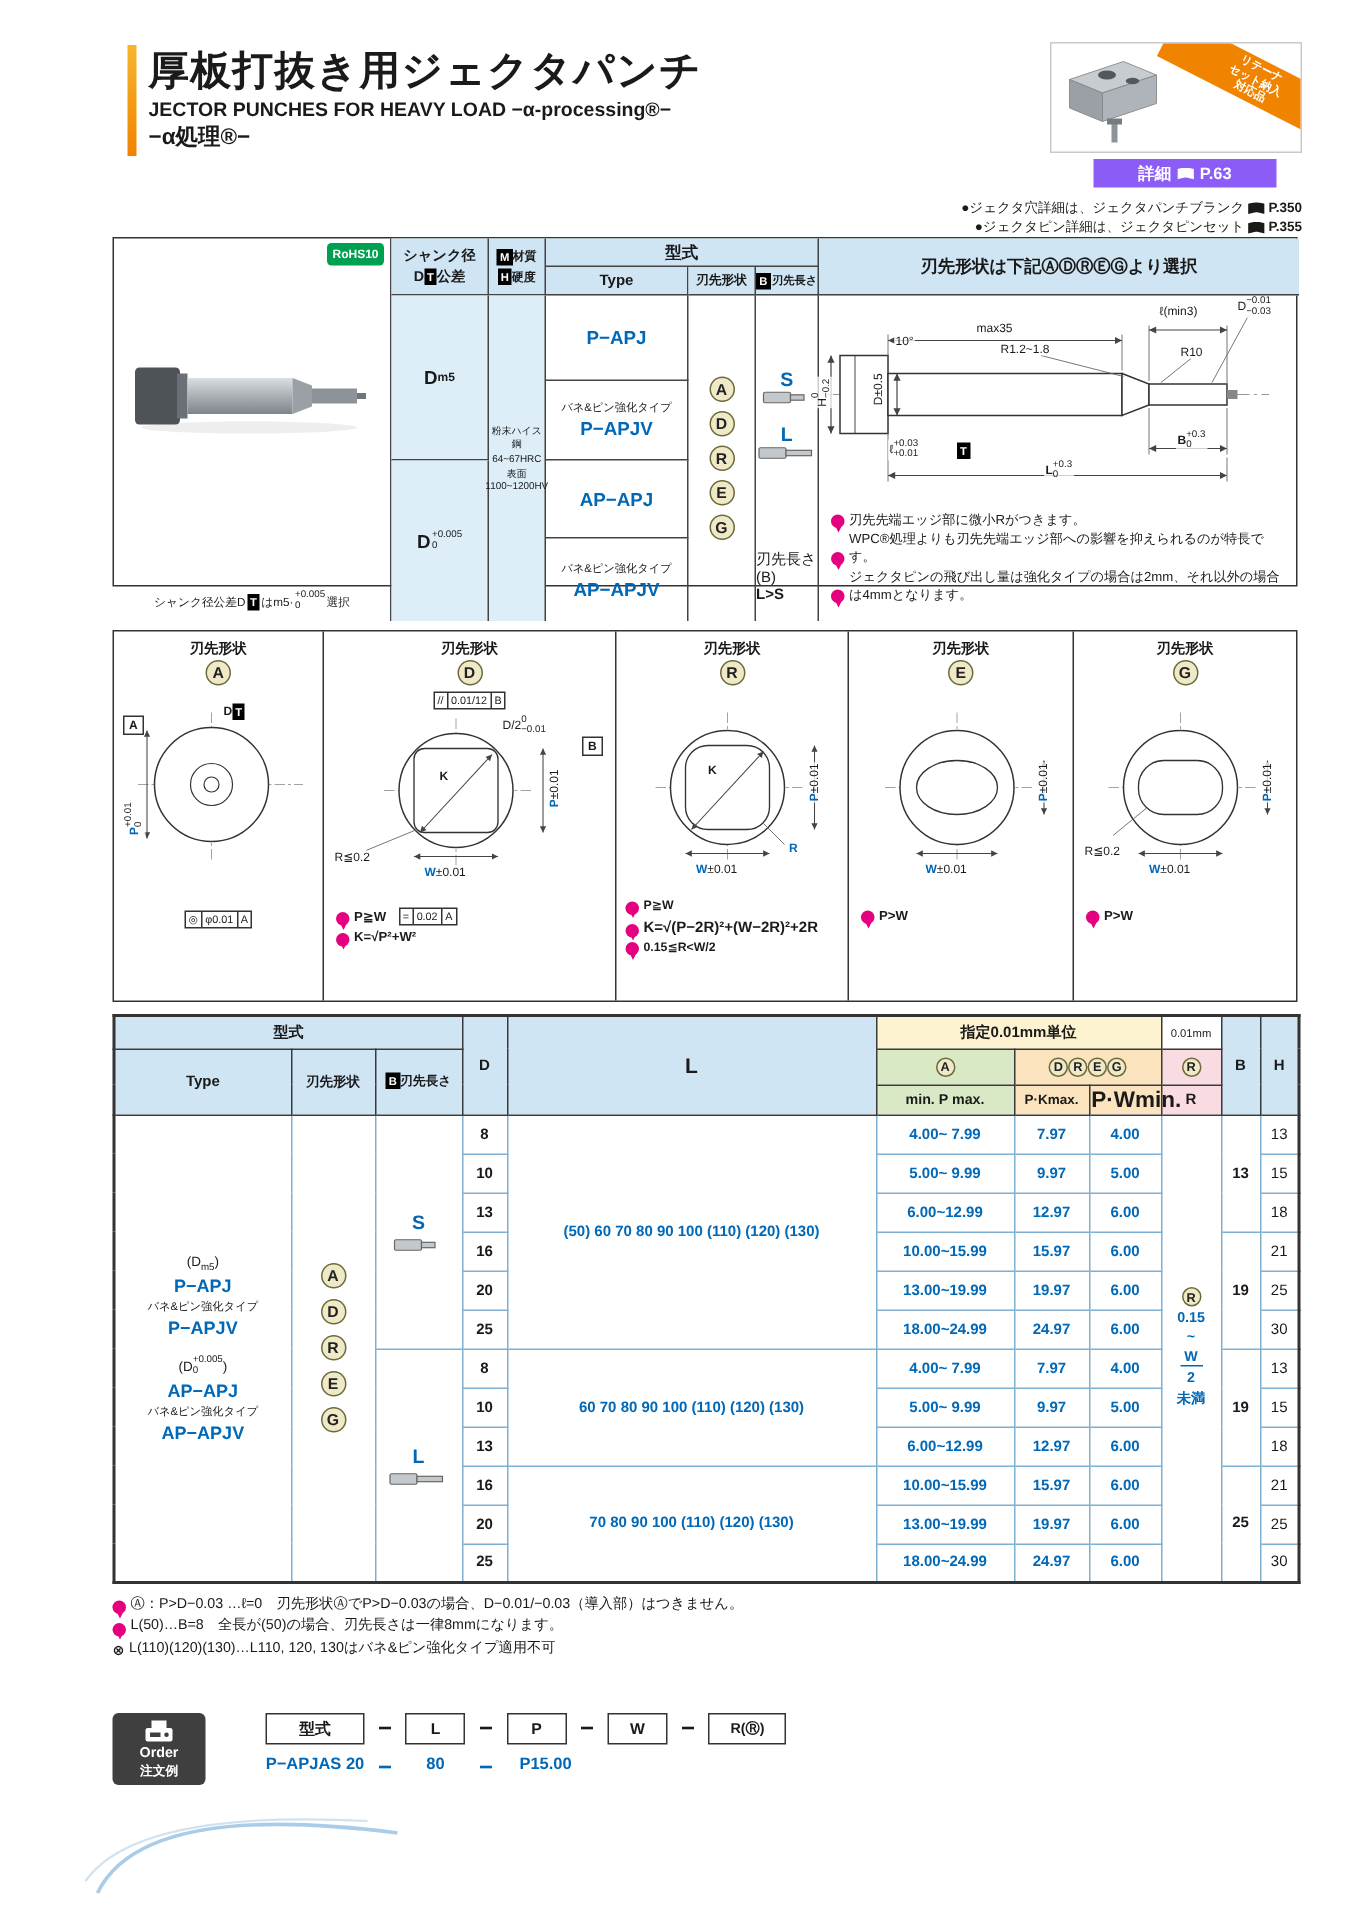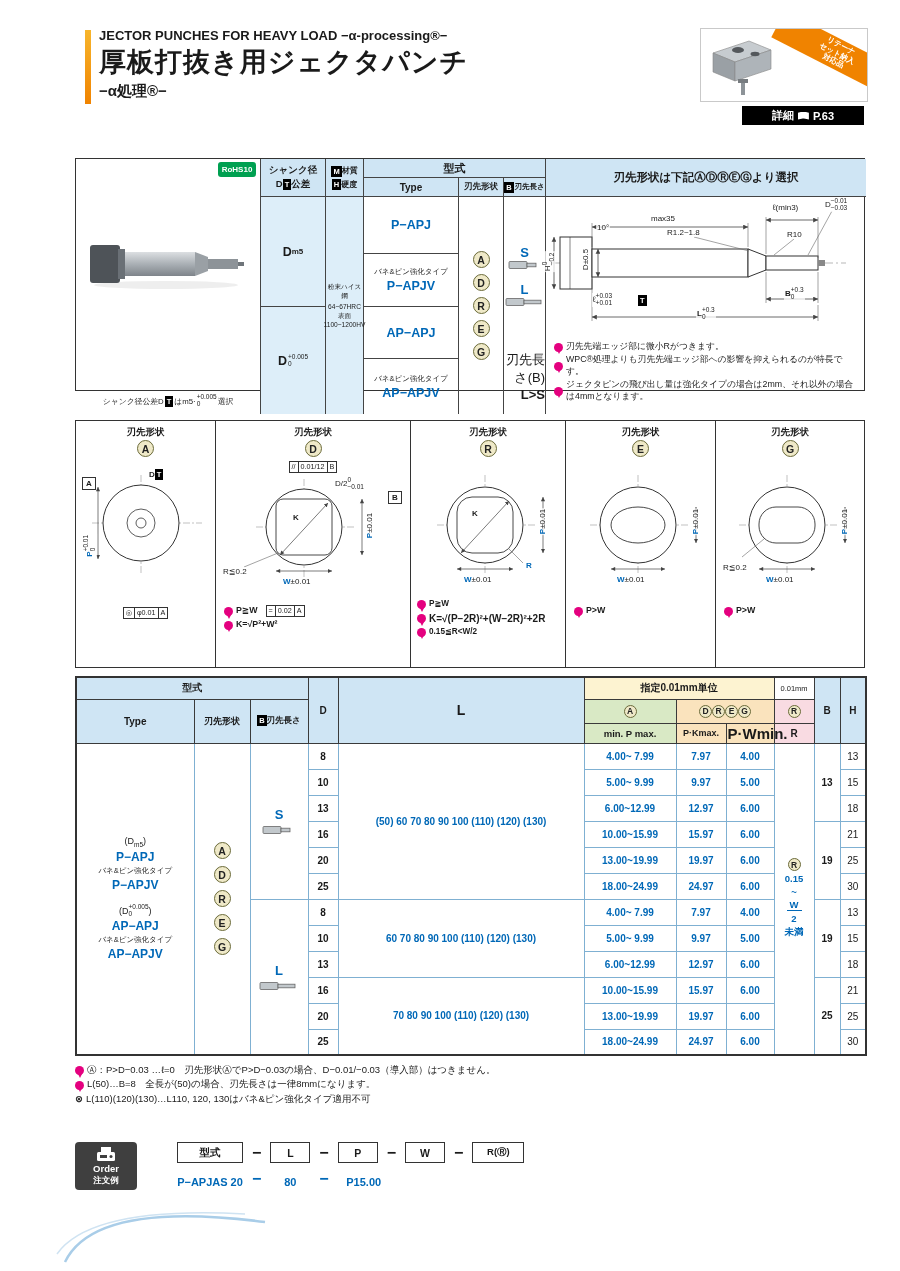--- a/index.html
+++ b/index.html
@@ -18,21 +18,21 @@
 .st{display:inline-flex;flex-direction:column;justify-content:center;font-size:6.5px;line-height:1.05;font-weight:normal;text-align:left;vertical-align:middle}
 .fcf{display:inline-flex;border:1px solid #333;background:#fff;font-size:7.2px;line-height:1.4}
 .fcf>span{padding:0 2px;border-right:1px solid #333}
 .fcf>span:last-child{border-right:none}
 .pt{display:inline-block;width:9px;height:9px;background:#e4007f;border-radius:50%;position:relative;margin-right:3px;flex:none}
 .pt::after{content:"";position:absolute;left:2.6px;top:7.5px;border-left:2px solid transparent;border-right:2px solid transparent;border-top:4px solid #e4007f}
 .bk{display:inline-block;width:11px;height:8px;background:#1a1a1a;clip-path:polygon(0 15%,45% 0,55% 0,100% 15%,100% 100%,55% 86%,45% 86%,0 100%);vertical-align:middle}
 .bk.w{background:#fff}
 .rot{transform:rotate(-90deg);transform-origin:center;white-space:nowrap}
 .dimlbl{position:absolute;font-size:8px;white-space:nowrap;background:rgba(255,255,255,.75);padding:0 1px}
-.note{display:flex;align-items:center;font-size:8.8px;line-height:1.3;margin-bottom:2px}
+.note{display:flex;align-items:flex-end;font-size:8.8px;line-height:1.3;margin-bottom:2px}
 .note .pt{margin-top:1px}
 
 .mt{border-collapse:collapse;table-layout:fixed;width:790px;font-size:10px;border:2px solid #333}
 .mt th{border:1px solid #3a3a3a;background:#cfe5f4;font-weight:bold;padding:1px}
 .mt td{border:1px solid #7fb0d2;text-align:center;height:26px;background:#fff;padding:0 1px}
 .hy{background:#fdf3d1!important}
 .hg{background:#d9e9c5!important}
 .ht{background:#fae3bd!important}
 .hp{background:#f9dbe2!important}
 .hw{background:#fff!important}
@@ -42,48 +42,60 @@
 .pletter{position:absolute;top:19px;width:100%;display:flex;justify-content:center}
 .obox{border:1.2px solid #333;background:#fff;font-weight:bold;font-size:10.5px;text-align:center;display:inline-flex;align-items:center;justify-content:center;height:21px}
 .datum{position:absolute;border:1px solid #333;background:#fff;font-size:8px;font-weight:bold;padding:0 3px;line-height:11px}
 </style>
 </head>
 <body>
 
 <div class="a" style="left:85px;top:28px;width:783px;height:130px">
   <div class="a" style="left:0;top:2px;width:6px;height:74px;background:linear-gradient(#f7b52c,#f08300)"></div>
   <div class="a" style="left:14px;top:0">
+    <div class="b" style="font-size:27px;letter-spacing:1px;margin-top:1px">厚板打抜き用ジェクタパンチ</div>
     <div class="b" style="font-size:13px">JECTOR PUNCHES FOR HEAVY LOAD −α-processing®−</div>
-    <div class="b" style="font-size:27px;letter-spacing:1px;margin-top:1px">厚板打抜き用ジェクタパンチ</div>
     <div class="b" style="font-size:15px;margin-top:2px">−α処理®−</div>
   </div>
 
   <div class="a" style="right:0;top:0;width:168px;height:74px;border:1px solid #c9c9c9;background:#fff;overflow:hidden">
     <svg width="80" height="70" style="position:absolute;left:4px;top:2px">
       <polygon points="8,22 44,10 66,19 30,31" fill="#c7ccd0" stroke="#888" stroke-width="0.6"></polygon>
       <polygon points="8,22 30,31 30,50 8,41" fill="#9aa0a5" stroke="#888" stroke-width="0.6"></polygon>
       <polygon points="30,31 66,19 66,38 30,50" fill="#aeb4b9" stroke="#888" stroke-width="0.6"></polygon>
       <ellipse cx="33" cy="19" rx="6" ry="3" fill="#54585c"></ellipse>
       <ellipse cx="50" cy="23" rx="4.5" ry="2.2" fill="#54585c"></ellipse>
       <rect x="36" y="50" width="4" height="14" fill="#8d9398"></rect>
       <rect x="33" y="48" width="10" height="4" fill="#777c80"></rect>
     </svg>
     <div class="a" style="right:-36px;top:10px;width:132px;transform:rotate(27deg);background:#f08300;color:#fff;text-align:center;padding:2px 0;line-height:8.5px">
       <div class="b" style="font-size:7.5px">リテーナ</div>
       <div class="b" style="font-size:7.5px">セット納入</div>
       <div class="b" style="font-size:7.5px">対応品</div>
     </div>
   </div>
 
-  <div class="a c" style="right:4px;top:78px;width:122px;height:19px;background:#000000;color:#fff;gap:4px">
+  <div class="a c" style="right:17px;top:78px;width:122px;height:19px;background:#8b5cf6;color:#fff;gap:4px">
     <span class="b" style="font-size:11px">詳細</span>
     <span class="bk w"></span>
     <span class="b" style="font-size:11px">P.63</span>
   </div>
 
+  <div class="a" style="right:0;top:104px;text-align:right;font-size:9px;line-height:13px">
+    <div>
+      <span>●ジェクタ穴詳細は、ジェクタパンチブランク</span>
+      <span class="bk"></span>
+      <span class="b">P.350</span>
+    </div>
+    <div>
+      <span>●ジェクタピン詳細は、ジェクタピンセット</span>
+      <span class="bk"></span>
+      <span class="b">P.355</span>
+    </div>
+  </div>
 </div>
 
 <div class="a" style="left:75px;top:158px;width:790px;height:233px;border:1.5px solid #333">
 
   <div class="a" style="left:0;top:0;width:185px;height:255px;border-right:1px solid #444">
     <div class="a c" style="right:4px;top:3px;width:38px;height:15px;background:#00a051;border-radius:3px;color:#fff;font-size:8px;font-weight:bold">RoHS10</div>
     <svg width="160" height="54" style="position:absolute;left:12px;top:78px">
       <defs>
         <linearGradient id="g1" x1="0" y1="0" x2="0" y2="1">
           <stop offset="0" stop-color="#dcdfe2"></stop>
@@ -165,21 +177,21 @@
     <span class="blb" style="font-size:13px;margin-top:48px">S</span>
     <svg width="34" height="10">
       <rect x="1" y="1.5" width="18" height="7" rx="1" fill="#c2c8cc" stroke="#666" stroke-width="0.8"></rect>
       <rect x="19" y="3.2" width="9" height="3.6" fill="#c2c8cc" stroke="#666" stroke-width="0.8"></rect>
     </svg>
     <span class="blb" style="font-size:13px;margin-top:12px">L</span>
     <svg width="40" height="10">
       <rect x="1" y="1.5" width="18" height="7" rx="1" fill="#c2c8cc" stroke="#666" stroke-width="0.8"></rect>
       <rect x="19" y="3.2" width="17" height="3.6" fill="#c2c8cc" stroke="#666" stroke-width="0.8"></rect>
     </svg>
-    <span style="font-size:13px;margin-top:auto;margin-bottom:12px;text-align:right">
+    <span style="font-size:10px;margin-top:auto;margin-bottom:12px;text-align:left">
       <span>刃先長さ(B)</span><br><span class="b">L&gt;S</span>
     </span>
   </div>
 
   <div class="a" style="left:470px;top:38px;width:320px;height:217px">
     <div style="position:relative;width:320px;height:140px">
       <svg width="320" height="140" style="position:absolute;left:0;top:0">
         <defs>
           <marker id="ar" markerWidth="7" markerHeight="7" refX="6" refY="3" orient="auto">
               <path d="M0,0L6,3L0,6Z" fill="#444"></path>
@@ -643,21 +655,21 @@
       <span class="obox" style="width:66px">型式</span>
       <span class="b">−</span>
       <span class="obox" style="width:40px">L</span>
       <span class="b">−</span>
       <span class="obox" style="width:40px">P</span>
       <span class="b">−</span>
       <span class="obox" style="width:40px">W</span>
       <span class="b">−</span>
       <span class="obox" style="width:52px;font-size:9.5px">R(Ⓡ)</span>
     </div>
-    <div style="display:flex;align-items:flex-end;gap:9px;margin-top:7px">
+    <div style="display:flex;align-items:flex-start;gap:9px;margin-top:7px">
       <span class="blb" style="width:66px;text-align:center;font-size:11px;white-space:nowrap">P−APJAS 20</span>
       <span class="blb">−</span>
       <span class="blb" style="width:40px;text-align:center;font-size:11px">80</span>
       <span class="blb">−</span>
       <span class="blb" style="width:52px;text-align:center;font-size:11px">P15.00</span>
     </div>
   </div>
 </div>
 
 <svg width="230" height="75" style="position:absolute;left:55px;bottom:4px">

